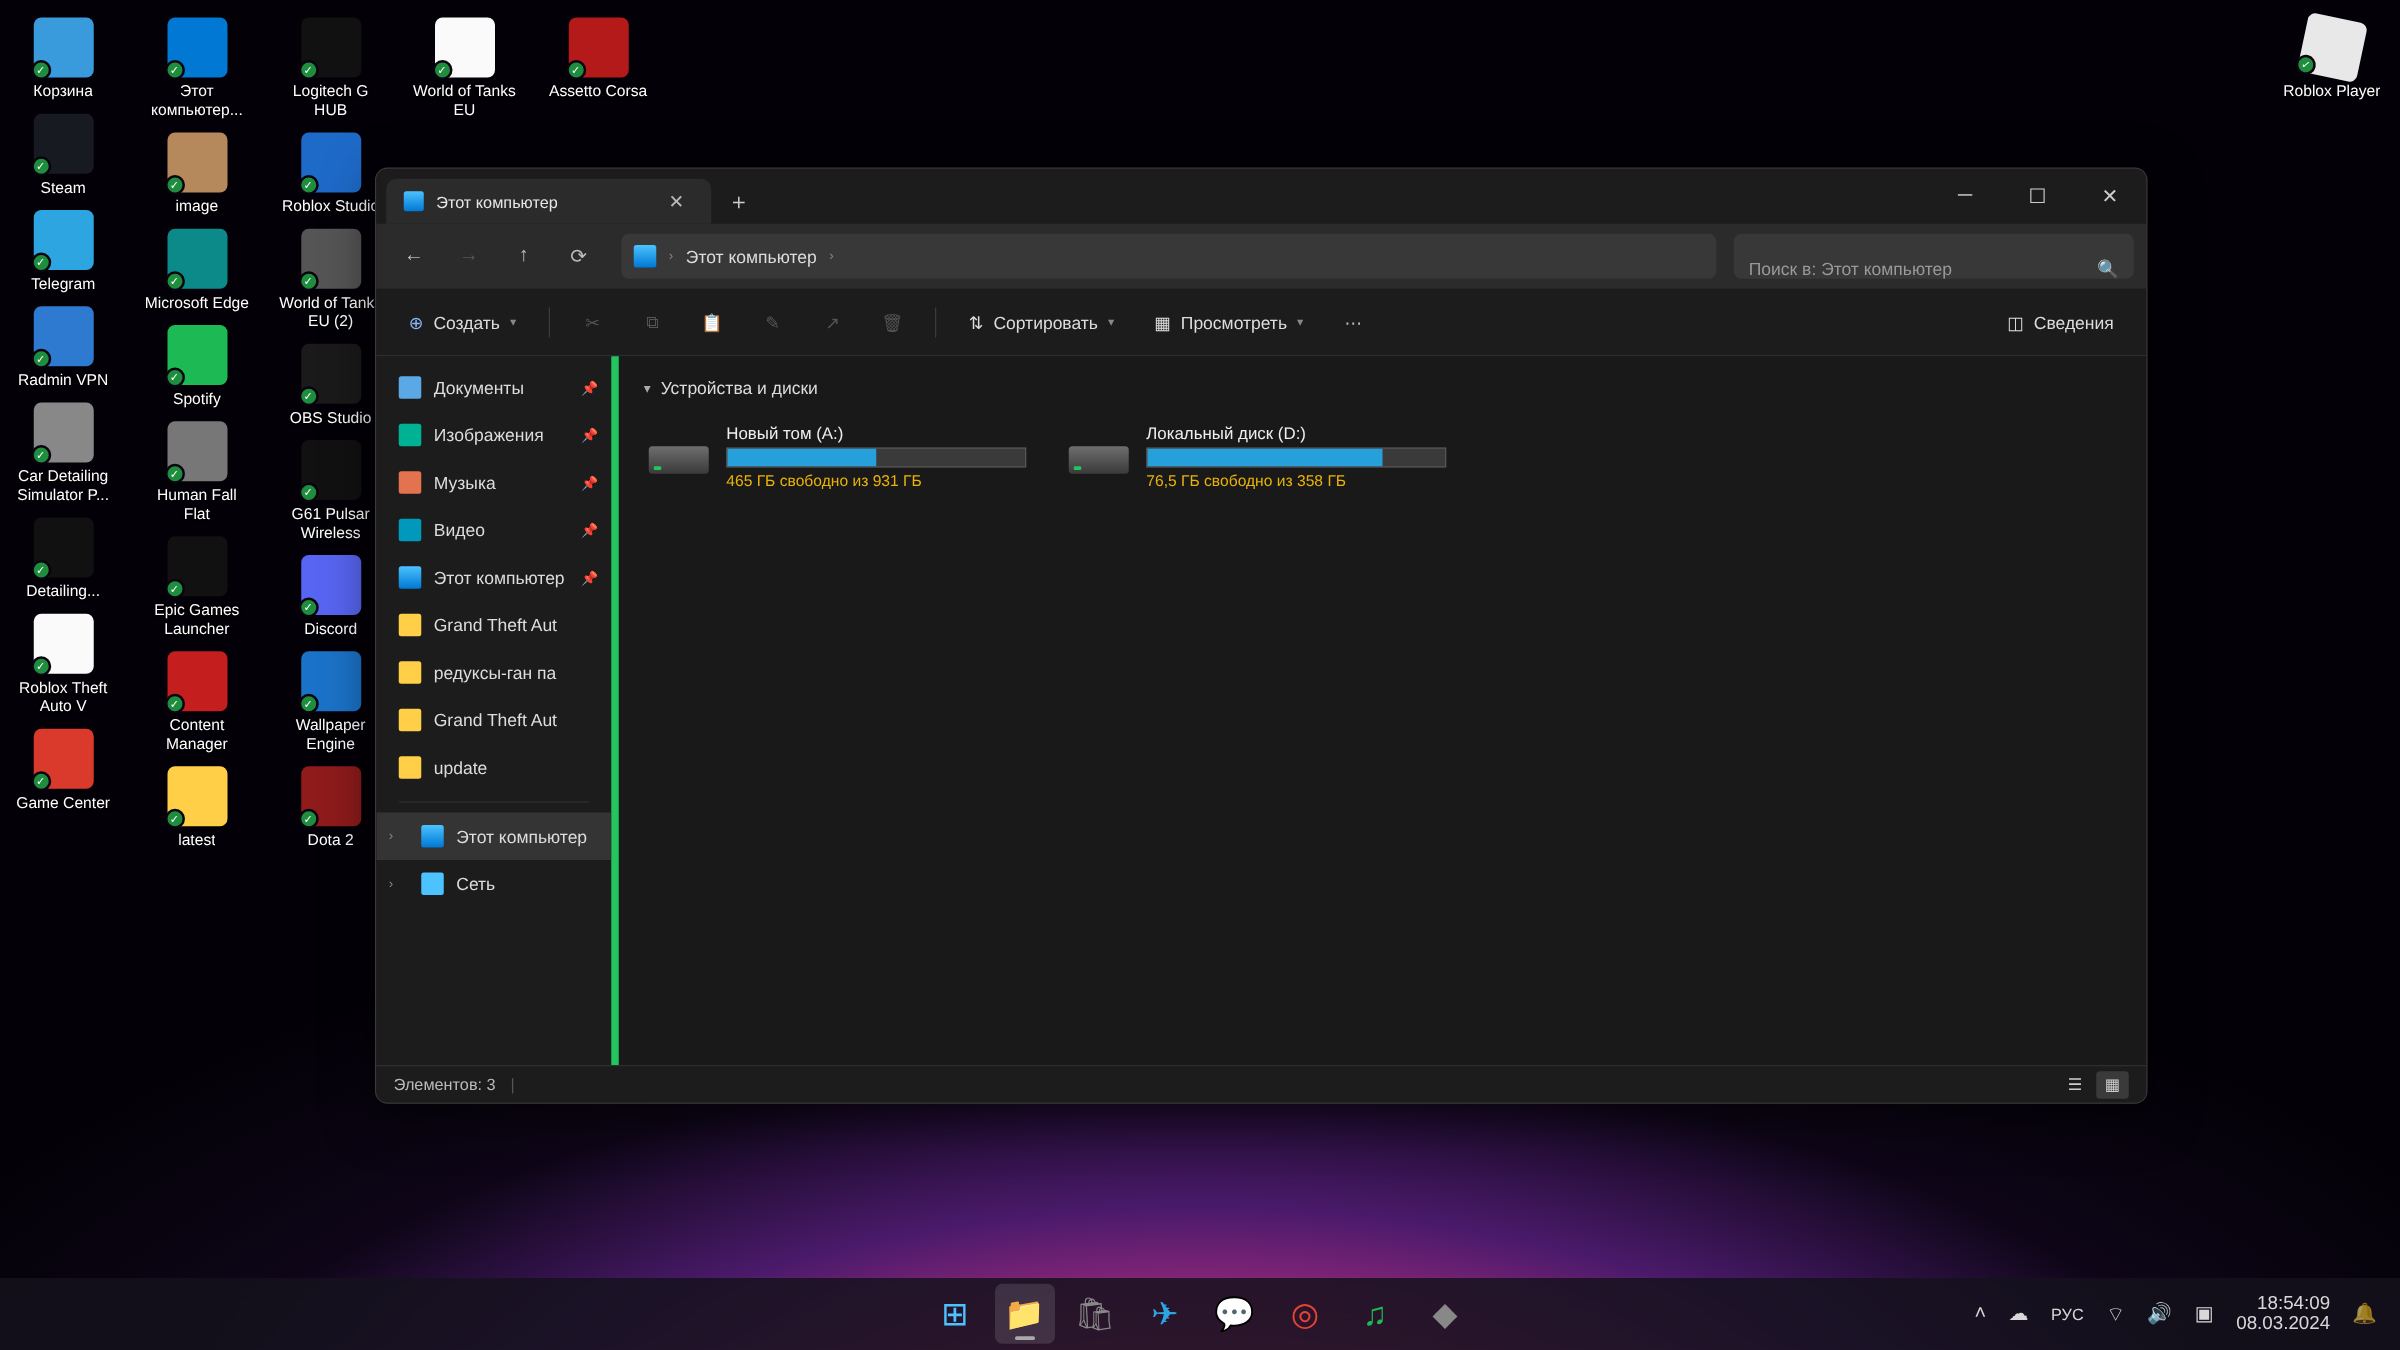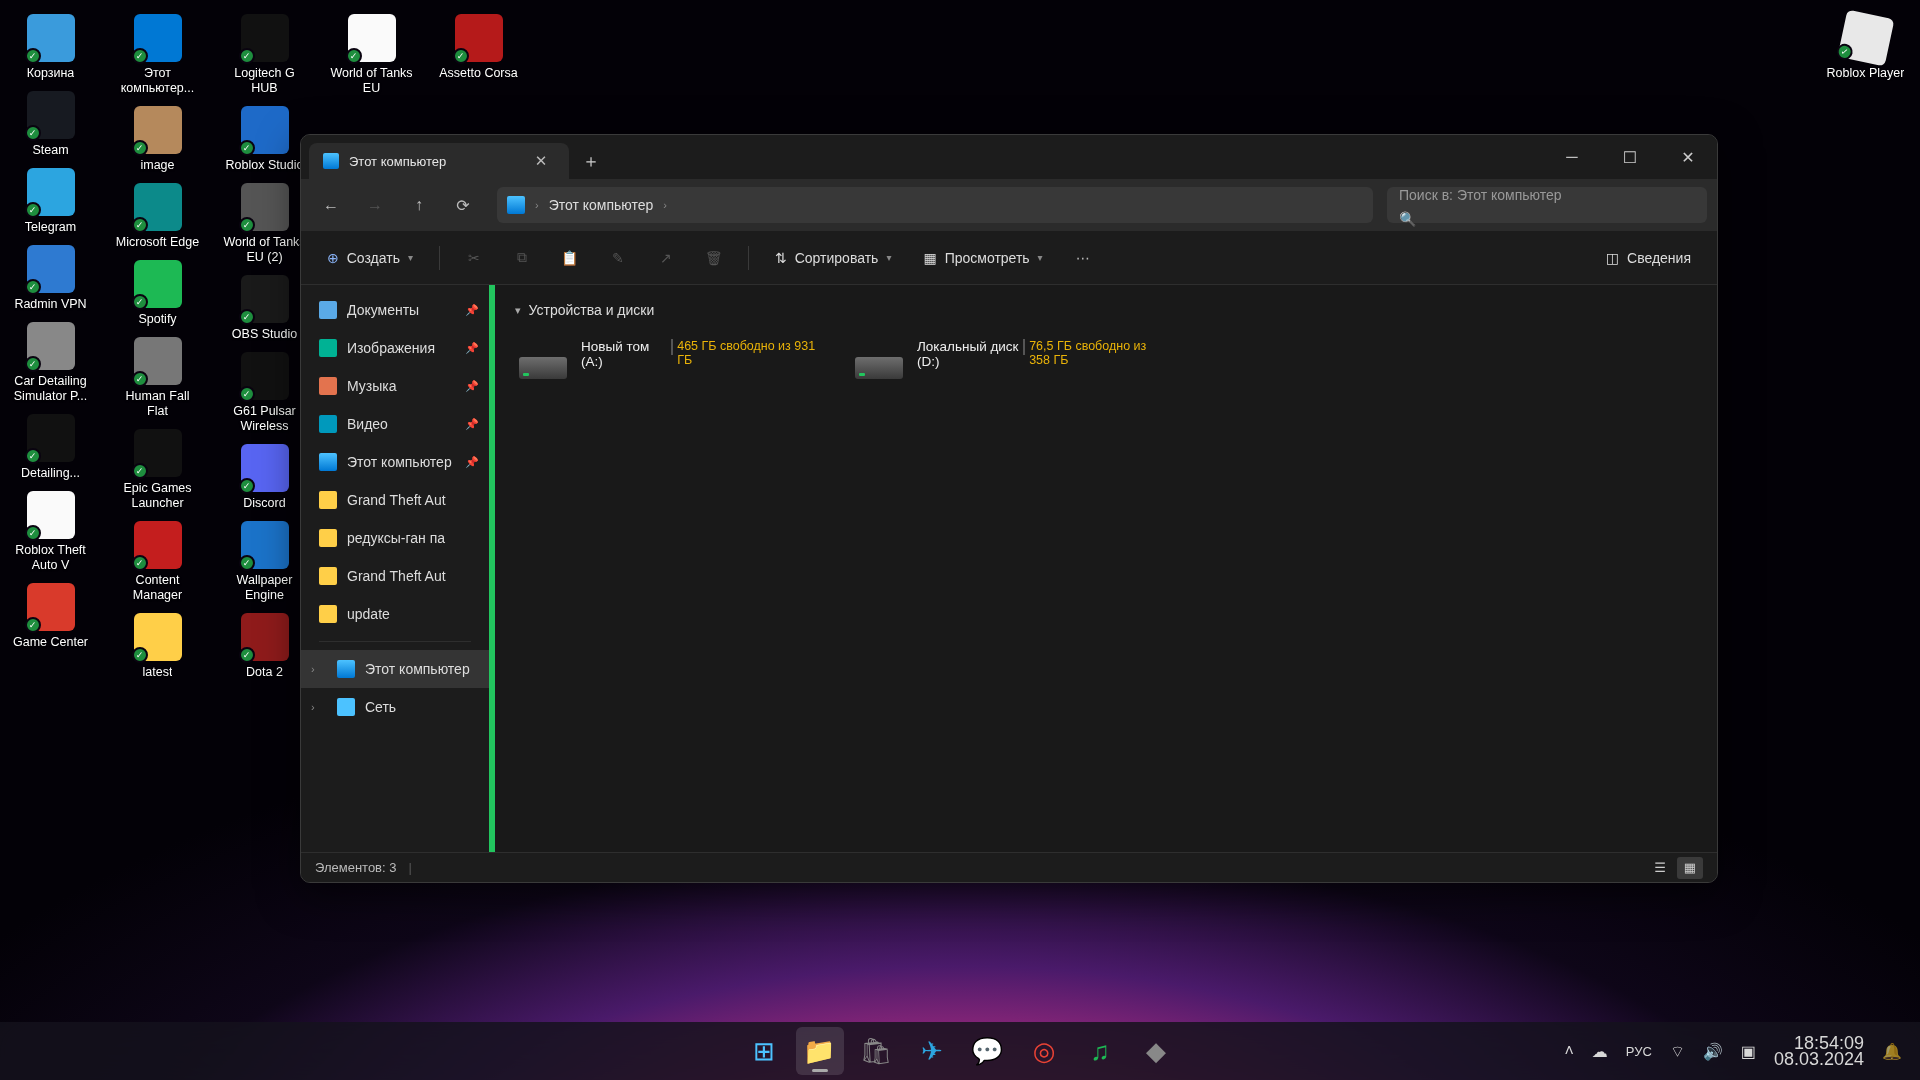--- a/index.html
+++ b/index.html
@@ -32,21 +32,21 @@
 .newtab { width:44px; height:36px; display:flex; align-items:center; justify-content:center; color:#ccc; font-size:18px; cursor:pointer; }
 .winctrl { display:flex; }
 .winctrl div { width:58px; height:44px; display:flex; align-items:center; justify-content:center; color:#ccc; cursor:pointer; }
 
 .addrbar { height:52px; background:#2b2b2b; display:flex; align-items:center; padding:0 10px; gap:4px; }
 .nbtn { width:40px; height:40px; display:flex; align-items:center; justify-content:center; color:#bbb; border-radius:6px; cursor:pointer; }
 .nbtn.disabled { color:#555; cursor:default; }
 .crumbs { flex:1; height:36px; margin:0 10px; background:#383838; border-radius:6px; display:flex; align-items:center; padding:0 10px; gap:10px; font-size:14px; color:#ddd; }
 .crumbs .pcico { width:18px; height:18px; background:linear-gradient(#4cc2ff,#0078d4); border-radius:2px; }
 .crumbs .chev { color:#888; font-size:11px; }
-.searchbox { width:320px; height:36px; background:#383838; border-radius:6px; display:flex; align-items:flex-start; padding:0 12px; gap:8px; color:#999; font-size:14px;flex-direction:column; }
+.searchbox { width:320px; height:36px; background:#383838; border-radius:6px; display:flex; align-items:flex-end; padding:0 12px; gap:8px; color:#999; font-size:14px; }
 .searchbox input { flex:1; background:transparent; border:none; outline:none; color:#fff; font-size:14px; }
 .searchbox input::placeholder { color:#999; }
 
 .cmdbar { height:54px; background:#1c1c1c; border-bottom:1px solid #2e2e2e; display:flex; align-items:center; padding:0 14px; gap:8px; }
 .cbtn { height:36px; padding:0 12px; display:flex; align-items:center; gap:8px; color:#ddd; font-size:14px; border-radius:6px; cursor:pointer; }
 .cbtn.icon-only { width:40px; padding:0; justify-content:center; color:#bbb; }
 .cbtn .caret { font-size:10px; color:#888; }
 .cbtn.disabled { color:#555; cursor:default; }
 .sep { width:1px; height:24px; background:#3a3a3a; margin:0 6px; }
 .spacer { flex:1; }
@@ -66,41 +66,41 @@
 .content { flex:1; background:#191919; overflow:auto; padding:10px 20px; }
 .group-hdr { height:30px; display:flex; align-items:center; gap:8px; color:#ddd; font-size:14px; cursor:pointer; }
 .group-hdr .gchev { font-size:11px; color:#aaa; }
 .drives { display:flex; gap:26px; margin-top:10px; flex-wrap:wrap; }
 .drive { width:310px; display:flex; gap:14px; cursor:pointer; padding:4px; border-radius:4px; }
 .drive-ico { width:48px; height:40px; position:relative; }
 .drive-ico .disk { position:absolute; bottom:0; width:48px; height:22px; background:linear-gradient(#6e6e6e,#3a3a3a); border-radius:3px; }
 .drive-ico .disk::after { content:""; position:absolute; bottom:3px; left:4px; width:6px; height:3px; background:#22c55e; border-radius:1px; }
 .drive-ico .winlogo { position:absolute; top:0; right:0; width:20px; height:20px; display:grid; grid-template:1fr 1fr/1fr 1fr; gap:1px; }
 .drive-ico .winlogo span { background:#4cc2ff; }
-.drive-info { flex:1; display:flex; gap:4px; }
+.drive-info { flex:1; display:flex; flex-direction:column; gap:4px; }
 .drive-name { font-size:13.5px; color:#eee; }
 .drive-bar { height:16px; background:#3a3a3a; border-radius:0; position:relative; border:1px solid #555; }
 .drive-bar .fill { height:100%; background:#26a0da; }
 .drive-free { font-size:12.5px; color:#eab308; }
 
 .statusbar { height:30px; background:#1c1c1c; border-top:1px solid #2e2e2e; display:flex; align-items:center; padding:0 14px; font-size:13px; color:#bbb; gap:12px; }
 .statusbar .viewbtns { margin-left:auto; display:flex; gap:4px; }
 .viewbtn { width:26px; height:22px; display:flex; align-items:center; justify-content:center; color:#ccc; border-radius:3px; cursor:pointer; }
 .viewbtn.active { background:#3a3a3a; }
 
 
 .taskbar { position:absolute; bottom:0; left:0; width:1920px; height:58px; background:rgba(20,18,28,.85); backdrop-filter:blur(20px); display:flex; align-items:center; }
 .task-center { position:absolute; left:50%; transform:translateX(-50%); display:flex; gap:8px; }
 .tbtn { width:48px; height:48px; display:flex; align-items:center; justify-content:center; border-radius:6px; cursor:pointer; font-size:24px; }
 .tbtn.active { background:rgba(255,255,255,.12); }
 .tbtn.active::after { content:""; position:absolute; bottom:3px; width:16px; height:3px; background:#aaa; border-radius:2px; }
 .tbtn { position:relative; }
 .task-tray { margin-left:auto; display:flex; align-items:center; gap:18px; padding-right:18px; color:#d8d8d8; font-size:13px; }
 .tray-ico { cursor:pointer; font-size:16px; }
-.clock { text-align:right; line-height:16px; font-size:18px; cursor:pointer; }
+.clock { text-align:right; line-height:16px; font-size:15px; cursor:pointer; }
 
 
 .ic-doc{background:#5aa9e6}.ic-img{background:#00b294}.ic-music{background:#e3734e}.ic-vid{background:#0099bc}.ic-pc{background:linear-gradient(#4cc2ff,#0078d4)}.ic-folder{background:#ffcf48}.ic-net{background:#4cc2ff}
 </style>
 </head>
 <body>
 
 <div class="desktop-icons" id="desktop-left">
     <div class="desktop-col">
       <div class="di">

